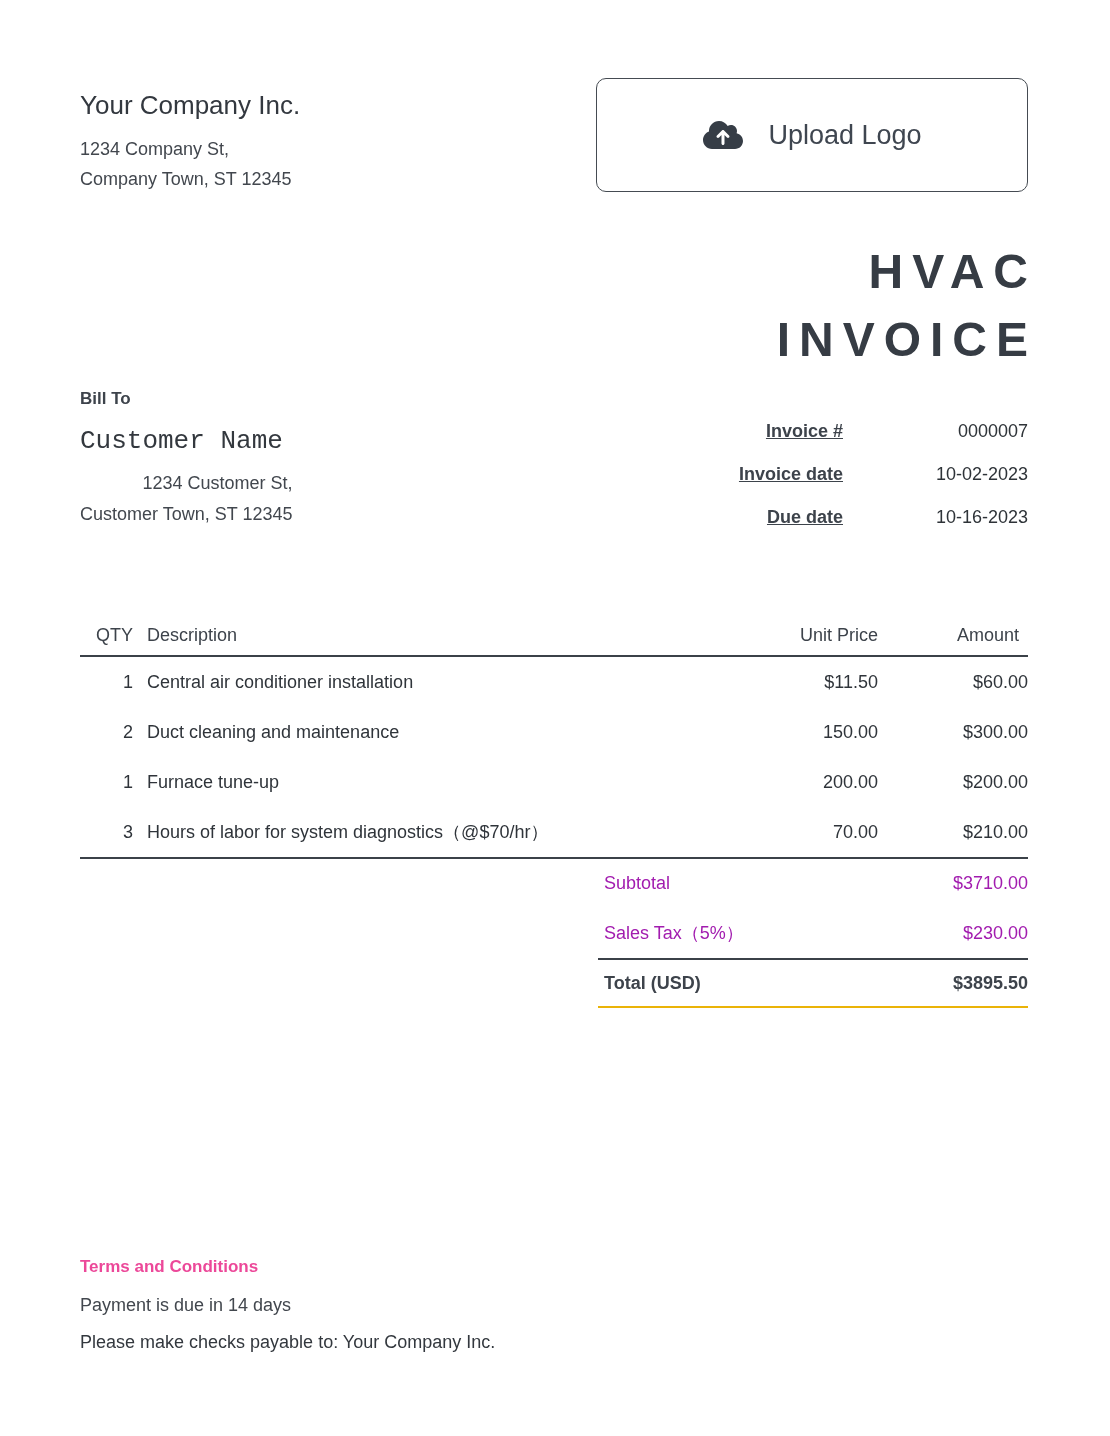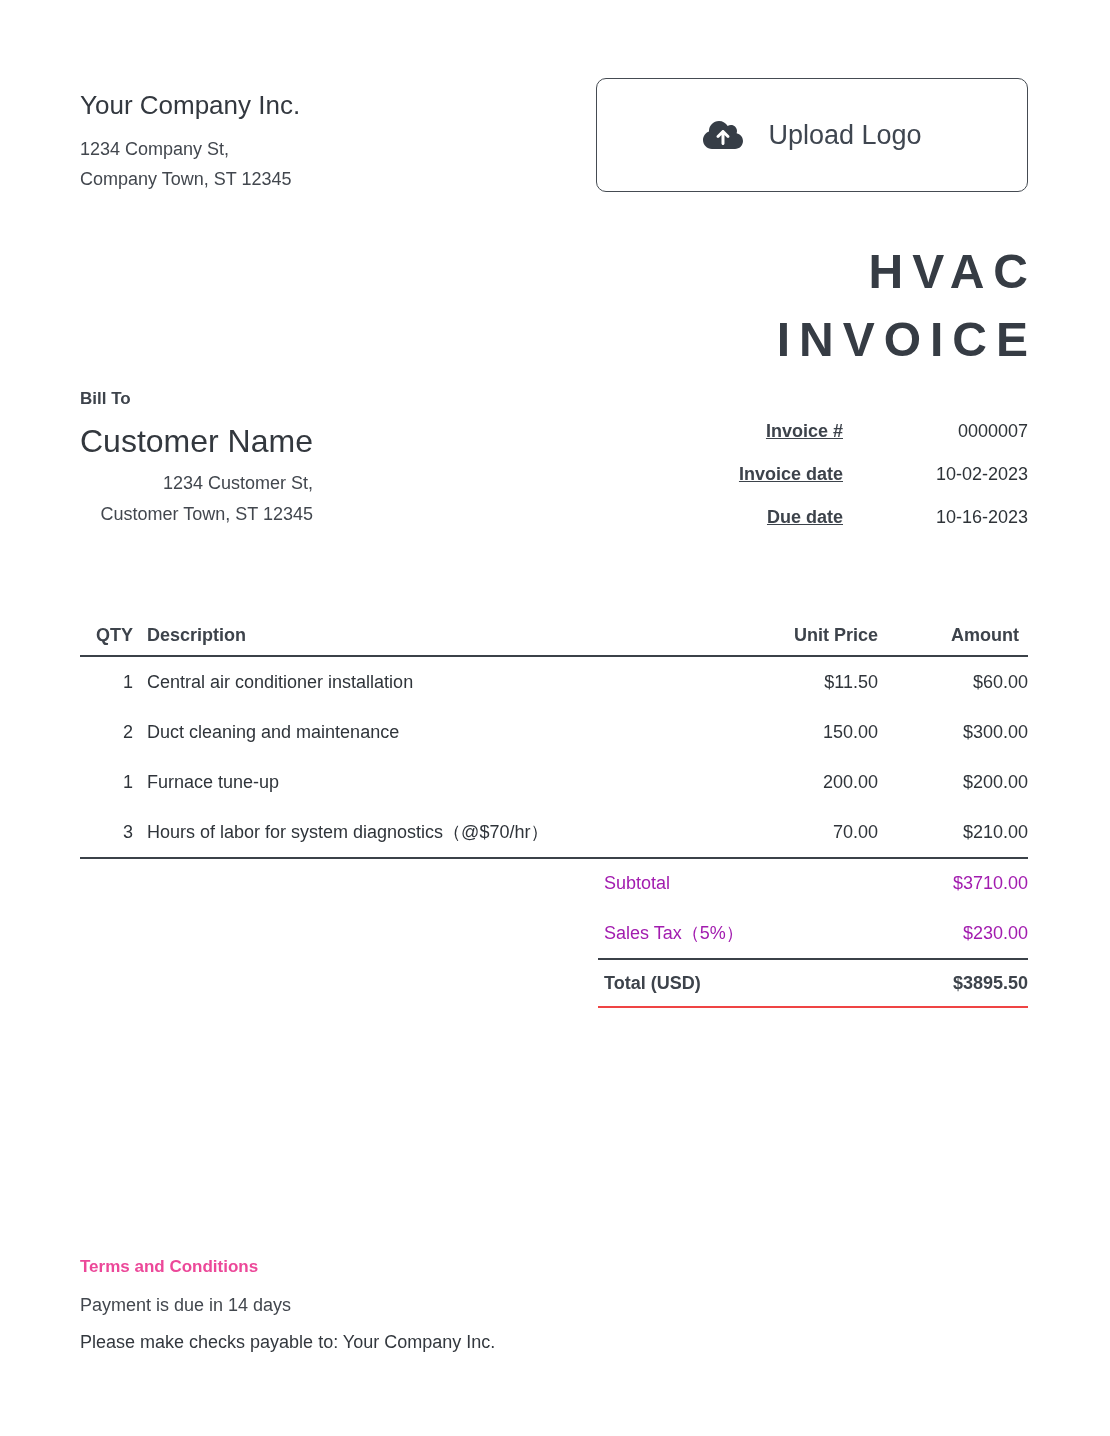--- a/index.html
+++ b/index.html
@@ -31,39 +31,39 @@
   
   .doc-title {
     position:absolute; top:238px; right:82px; width:400px;
     text-align:right; font-size:48px; font-weight:bold; color:#363c44;
     letter-spacing:9px; margin-right:-9px; line-height:68px;
   }
 
   
   .billto { position:absolute; left:80px; top:390px; }
   .billto-label { font-size:17px; font-weight:bold; color:#3d434b; line-height:18px; }
-  .billto-name { margin-top:18px; font-size:32px; line-height:30px; color:#33383e; }
+  .billto-name { margin-top:18px; font-size:26px; line-height:30px; color:#33383e;font-family:Liberation Mono, monospace; }
   .billto-address { margin-top:12px; font-size:18px; line-height:31px; color:#42474e;text-align:right; }
 
   
   .meta {
     position:absolute; top:410px; right:82px;
     display:grid; grid-template-columns:auto 185px; grid-auto-rows:43px;
     align-items:center;
   }
   .meta-label { font-size:18px; font-weight:bold; color:#3d434b; text-align:right;text-decoration:underline; }
   .meta-value { font-size:18px; color:#2e3338; text-align:right; }
 
   
   .items { position:absolute; left:80px; top:616px; width:948px; }
   .items-header {
     display:grid; grid-template-columns:53px 1fr 195px 150px;
     height:41px; align-items:center;
     border-bottom:2px solid #3b4148;
-    font-size:18px; font-weight:bold; color:#3d434b;
+    font-size:18px; font-weight:normal; color:#3d434b;
   }
   .item-row {
     display:grid; grid-template-columns:53px 1fr 195px 150px;
     height:50px; align-items:center;
     font-size:18px; color:#2f343a;
   }
   .items-body { border-bottom:2px solid #3b4148; }
   .col-qty { text-align:right; }
   .col-desc { padding-left:14px; }
   .col-price { text-align:right; }
@@ -71,21 +71,21 @@
   .items-header .col-amount { padding-right:9px; }
 
   
   .totals { position:absolute; left:598px; top:858px; width:430px; }
   .totals-row {
     display:flex; justify-content:space-between; align-items:center;
     height:50px; font-size:18px; color:#a21caf;
   }
   .totals-row .t-label { padding-left:6px; }
   .totals-total {
-    border-top:2px solid #3b4148; border-bottom:2px solid #ef4444;
+    border-top:2px solid #3b4148; border-bottom:2px solid #eab308;
     font-weight:bold; color:#3d434b;
   }
 
   
   .terms { position:absolute; left:80px; top:1258px; }
   .terms-heading { font-size:17px; font-weight:bold; color:#ec4899; line-height:18px; }
   .terms-line1 { margin-top:19px; font-size:18px; line-height:21px; color:#42474e; }
   .terms-line2 { margin-top:16px; font-size:18px; line-height:21px; color:#33383e; }
 </style>
 </head>

